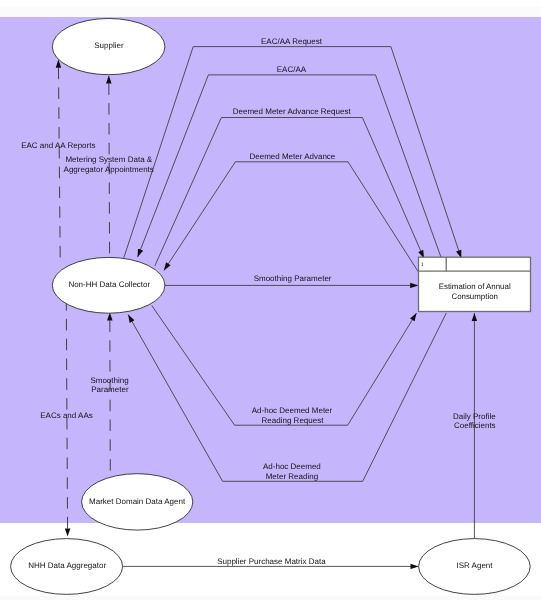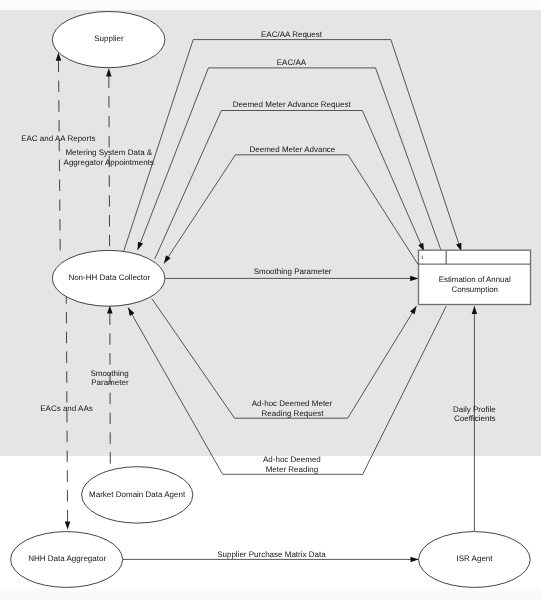--- a/index.html
+++ b/index.html
@@ -1,20 +1,20 @@
 <!DOCTYPE html>
 <html><head>
 <meta charset="utf-8">
 <title>Estimation of Annual Consumption - Data Flow Diagram</title>
 <style>
   html, body { margin:0; padding:0; background:#ffffff; }
   body { width:541px; height:600px; overflow:hidden;
          -webkit-font-smoothing:antialiased; text-rendering:geometricPrecision;
          font-family:"Liberation Sans", sans-serif; }
-  #canvas { position:relative; width:541px; height:456px; background:#e5e5e5; }
+  #canvas { position:relative; width:541px; height:516px; background:#c4b5fd;margin-top:7px; }
   .topband { position:absolute; left:0; top:0; width:541px; height:10px; background:#fbfbfb; }
   .botband { position:absolute; left:0; top:589px; width:541px; height:11px; background:#fafafa; }
   svg#dfd { position:absolute; left:0; top:0; display:block; }
   #canvas text { paint-order:stroke; }
   .shape { fill:#ffffff; stroke:#2f2f2f; stroke-width:0.9; }
   .box   { fill:#ffffff; stroke:#6f6f6f; stroke-width:1.3; }
   .conn  { fill:none; stroke:#3a3a3a; stroke-width:0.85; }
   .conn-d{ fill:none; stroke:#3a3a3a; stroke-width:0.95; stroke-dasharray:11.5 8.3; }
   .lbl   { font-family:"Liberation Sans", sans-serif; font-size:8px; fill:#141414;
            text-anchor:middle; dominant-baseline:auto; }

